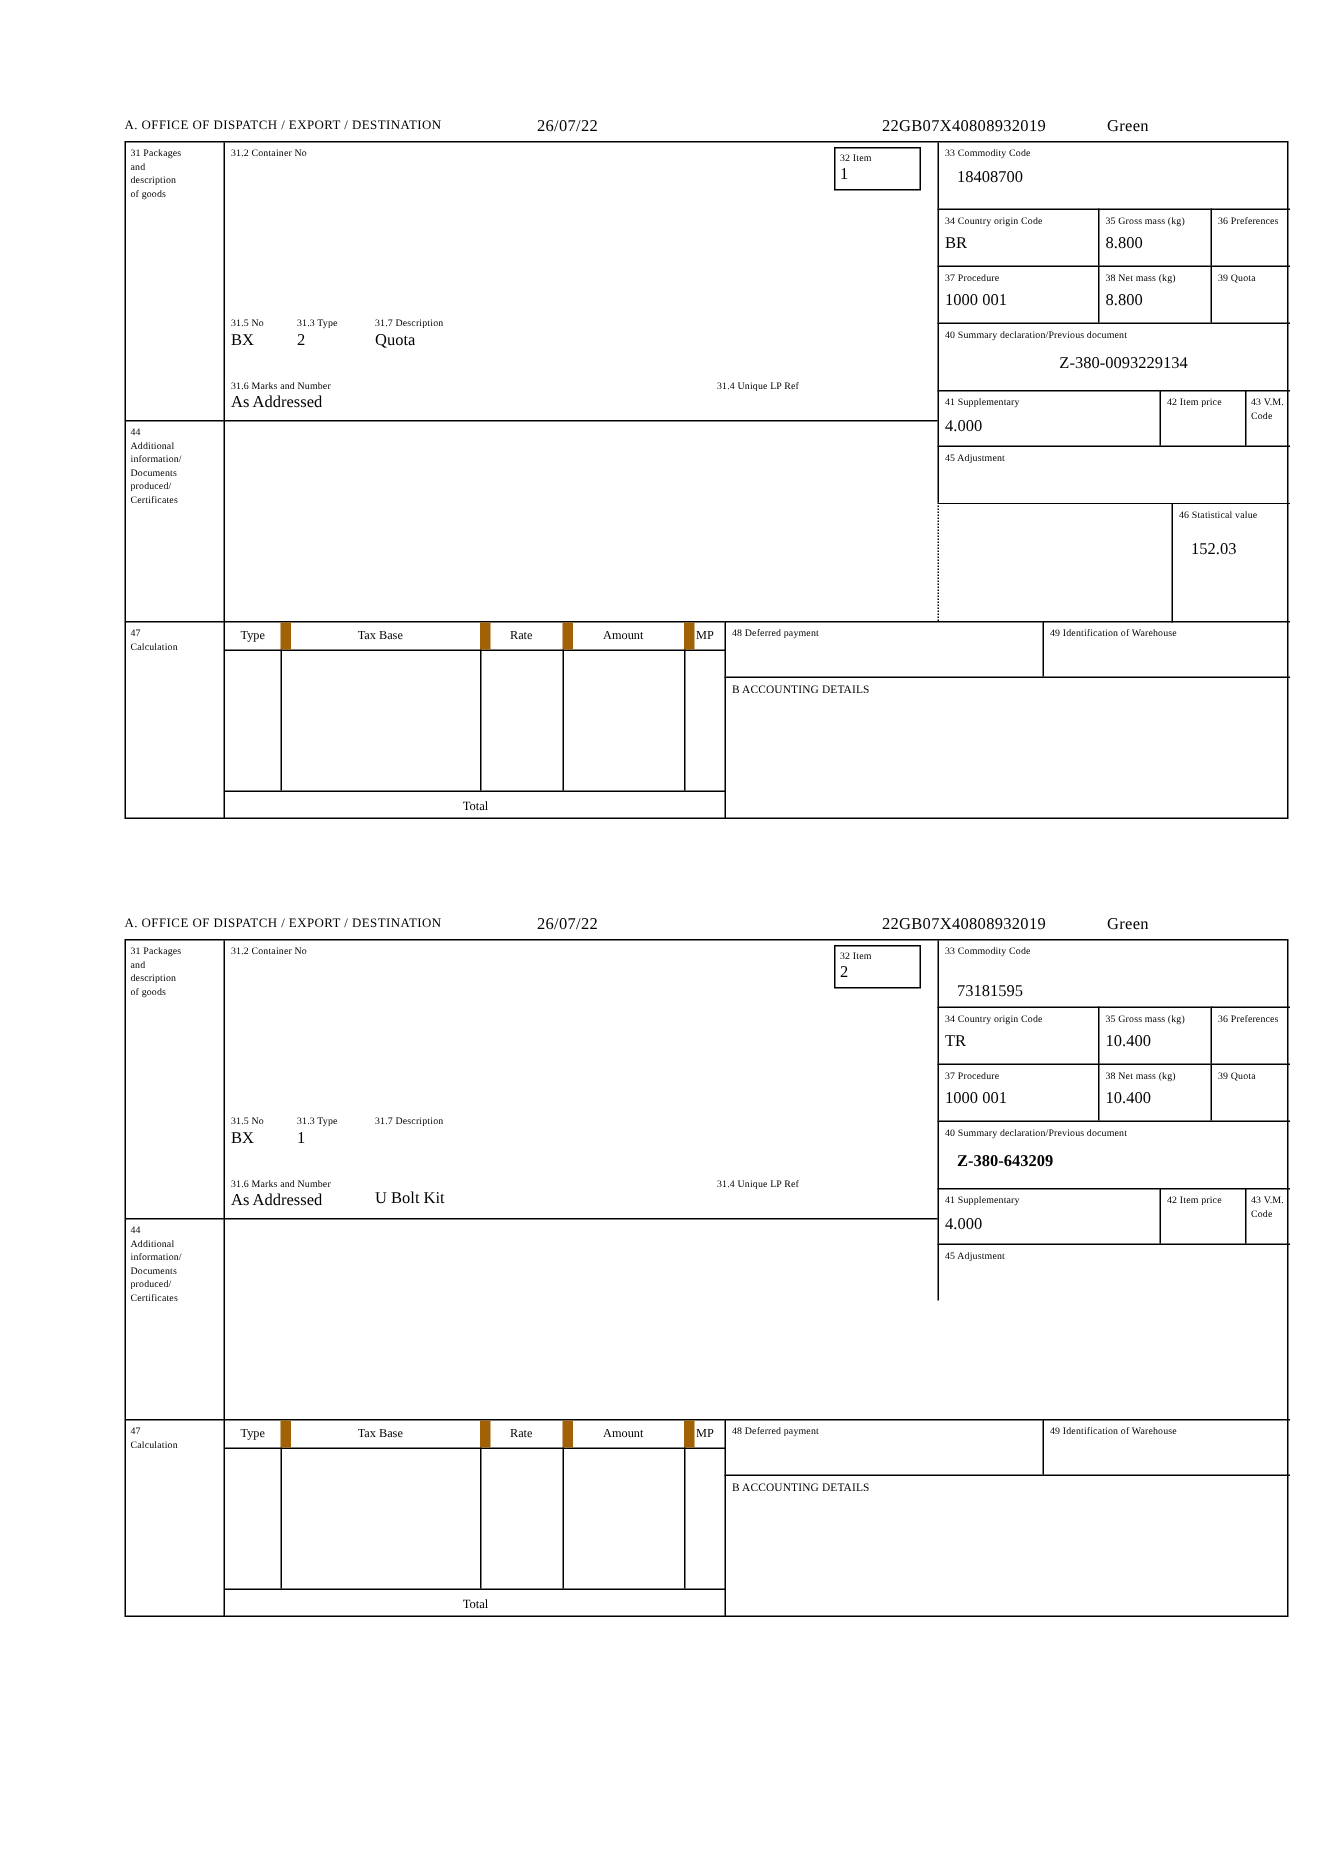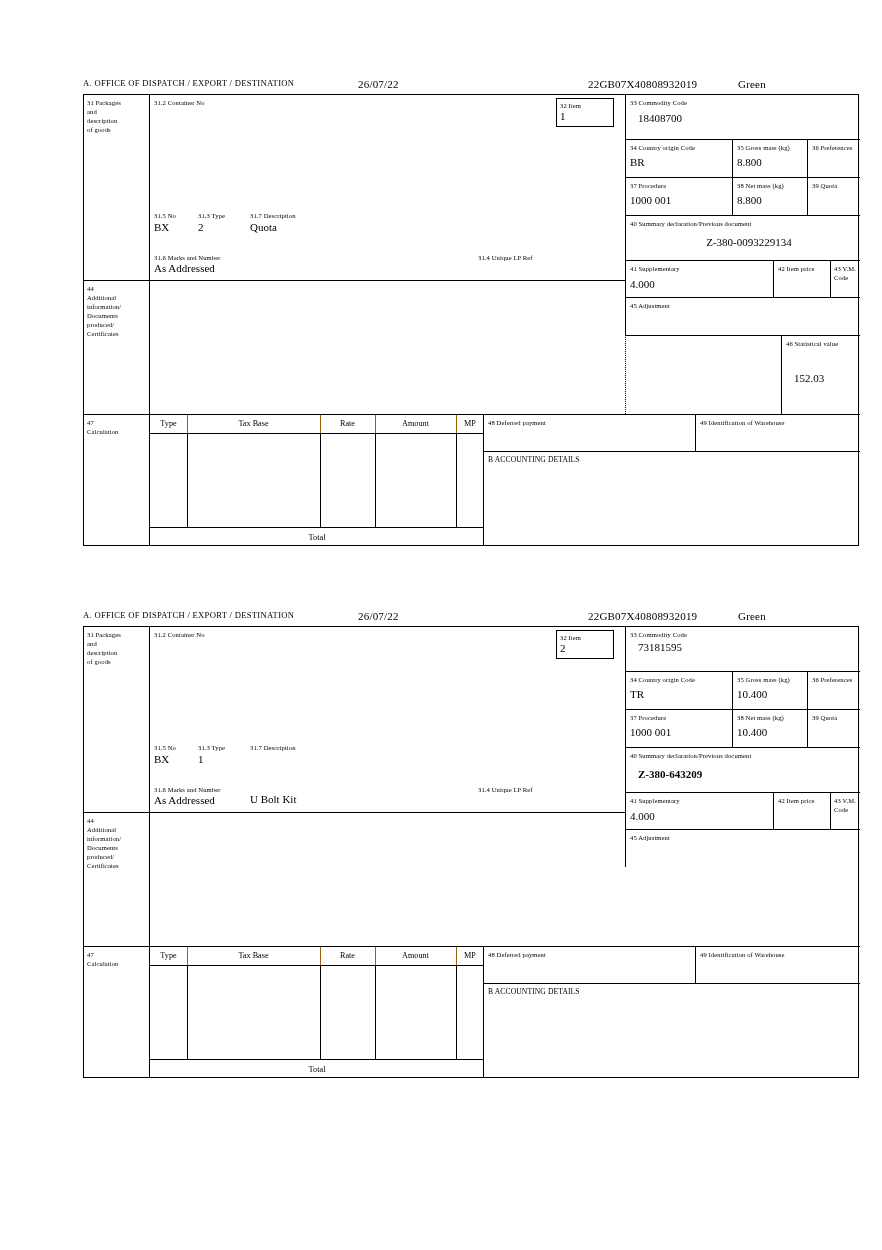--- a/index.html
+++ b/index.html
@@ -152,21 +152,21 @@
   .r46 { position: absolute; left: 155px; top: 0; width: 80px; height: 79px;
          border-left: 1px solid #000; padding: 3px 0 0 4px; box-sizing: border-box; }
 
   
   .calc { left: 65px; top: 319px; width: 334px; height: 132px;
           border-left: 1px solid #000; border-top: 1px solid #000; }
   .calc-head { position: absolute; left: 0; top: 0; width: 334px; height: 18px;
                border-bottom: 1px solid #000; }
   .ch { position: absolute; top: 0; height: 18px; font-size: 8.2px;
         text-align: center; line-height: 18px; }
-  .ch.b { border-right: 1px solid #a16207; }
+  .ch.b { border-right: 7px solid #a16207; }
   .calc-rows { position: absolute; left: 0; top: 18px; width: 334px; height: 94px; }
   .cc { position: absolute; top: 0; height: 94px; }
   .cc.b { border-right: 1px solid #000; }
   .calc-total { position: absolute; left: 0; top: 112px; width: 334px; height: 20px;
                 border-top: 1px solid #000; font-size: 8.4px; text-align: center;
                 line-height: 20px; }
 
   .r48 { left: 399px; top: 319px; width: 212px; height: 37px;
          border-left: 1px solid #000; border-top: 1px solid #000; padding: 3px 0 0 4px; }
   .r49 { left: 611px; top: 319px; width: 165px; height: 37px;
@@ -281,21 +281,21 @@
       </div>
 
       <div class="cell r45">
         <div class="lbl">45 Adjustment</div>
         <div class="val" style="margin-top:5px;"></div>
       </div>
 
       <div class="cell r46wrap">
         <div class="r46">
           <div class="lbl">46 Statistical value</div>
-          <div class="val" style="margin-top:24px;margin-left:8px;">152.03</div>
+          <div class="val" style="margin-top:12px;margin-left:8px;">152.03</div>
         </div>
       </div>
 
       <div class="cell col44">
         <div class="lbl">44</div>
         <div class="lbl">Additional</div>
         <div class="lbl">information/</div>
         <div class="lbl">Documents</div>
         <div class="lbl">produced/</div>
         <div class="lbl">Certificates</div>
@@ -381,21 +381,21 @@
 
       <div class="cell itembox">
         <div class="item-inner">
           <div class="lbl">32 Item</div>
           <div class="val">2</div>
         </div>
       </div>
 
       <div class="cell r33">
         <div class="lbl">33 Commodity Code</div>
-        <div class="val" style="margin-top:2px;margin-left:8px;">73181595</div>
+        <div class="val" style="margin-top:16px;margin-left:8px;">73181595</div>
       </div>
       <div class="cell r34">
         <div class="lbl">34 Country origin Code</div>
         <div class="val" style="margin-top:4px;">TR</div>
       </div>
       <div class="cell r35">
         <div class="lbl">35 Gross mass (kg)</div>
         <div class="val" style="margin-top:4px;">10.400</div>
       </div>
       <div class="cell r36">

